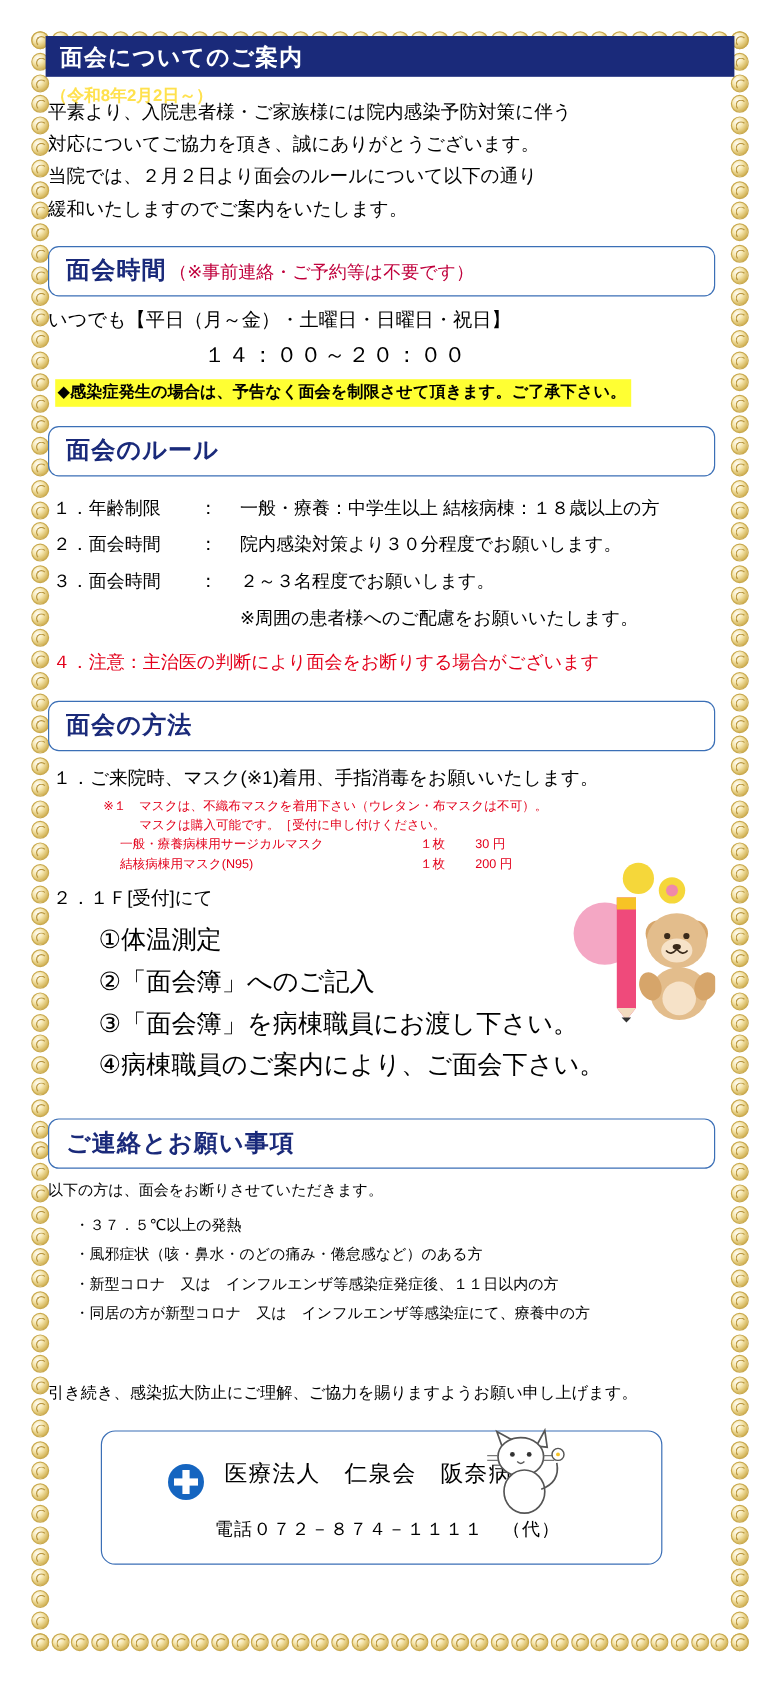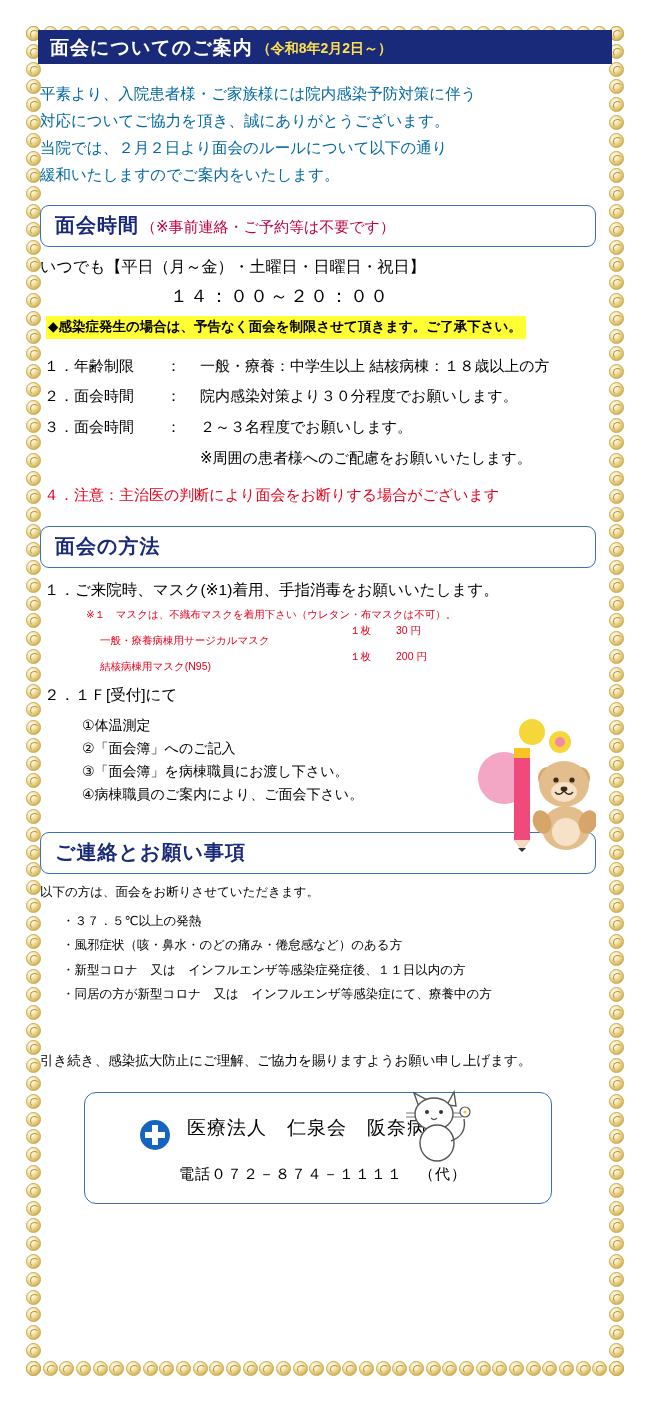--- a/index.html
+++ b/index.html
@@ -67,20 +67,21 @@
 
   
   .header {
     display: flex;
     align-items: stretch;
     background: #1a2a7a;
     height: 34px;
     margin: 4px 0 0 12px;
     width: 574px;
     box-sizing: border-box;
+    flex-direction: column;
   }
   .header-title {
     color: #ffffff;
     font-size: 19px;
     font-weight: bold;
     letter-spacing: 1px;
     padding: 5px 0 0 12px;
     white-space: nowrap;
   }
   .header-sub {
@@ -97,21 +98,21 @@
     padding: 11px 24px 0 0;
     white-space: nowrap;
     margin-top: 42px;
   }
 
   
   .intro {
     margin: 16px 0 0 14px;
     font-size: 15.5px;
     line-height: 1.75;
-    color: #0369a1;
+    color: #000000;
   }
 
   
   .sec-box {
     margin: 16px 0 0 14px;
     width: 556px;
     box-sizing: border-box;
     border: 1.4px solid #3b6fb6;
     border-radius: 9px;
     padding: 6px 12px 7px 14px;
@@ -187,31 +188,31 @@
     font-size: 15.5px;
     white-space: nowrap;
   }
   .mask-note {
     margin: 6px 0 0 60px;
     color: #e3001b;
     font-size: 10.5px;
     line-height: 1.5;
   }
   .mask-price { display: flex; }
-  .mask-price .nm { width: 250px; margin-top: 10px; }
+  .mask-price .nm { width: 250px; }
   .mask-price .qt { width: 46px; }
 
   .method-2 {
     margin: 10px 0 0 18px;
     font-size: 15.5px;
     white-space: nowrap;
   }
   .steps {
     margin: 8px 0 0 56px;
-    font-size: 14px;
+    font-size: 21px;
     line-height: 1.65;
   }
 
   
   .contact-lead {
     margin: 10px 0 0 14px;
     font-size: 12.5px;
   }
   .contact-list {
     margin: 8px 0 0 36px;
@@ -528,20 +529,23 @@
   <div class="sec-box">
     <span class="sec-title">面会時間</span>
     <span class="sec-note">（※事前連絡・ご予約等は不要です）</span>
   </div>
   <div class="hours-line">いつでも【平日（月～金）・土曜日・日曜日・祝日】</div>
   <div class="hours-time">１４：００～２０：００</div>
   <div style="margin-left:10px;">
     <span class="warn">◆感染症発生の場合は、予告なく面会を制限させて頂きます。ご了承下さい。</span>
   </div>
 
+  <div class="sec-box">
+    <span class="sec-title">面会のルール</span>
+  </div>
   <div class="rules">
     <div class="rule-row">
       <span class="rule-num">１．</span>
       <span class="rule-label">年齢制限</span>
       <span class="rule-colon">：</span>
       <span class="rule-val">一般・療養：中学生以上 結核病棟：１８歳以上の方</span>
     </div>
     <div class="rule-row">
       <span class="rule-num">２．</span>
       <span class="rule-label">面会時間</span>
@@ -557,20 +561,21 @@
     <div class="rule-note">※周囲の患者様へのご配慮をお願いいたします。</div>
     <div class="rule-warn">４．注意：主治医の判断により面会をお断りする場合がございます</div>
   </div>
 
   <div class="sec-box">
     <span class="sec-title">面会の方法</span>
   </div>
   <div class="method-1">１．ご来院時、マスク(※1)着用、手指消毒をお願いいたします。</div>
   <div class="mask-note">
     <div>※１　マスクは、不織布マスクを着用下さい（ウレタン・布マスクは不可）。</div>
+    <div style="margin-left:30px;">マスクは購入可能です。［受付に申し付けください。</div>
     <div class="mask-price" style="margin-left:14px;">
       <span class="nm">一般・療養病棟用サージカルマスク</span>
       <span class="qt">１枚</span>
       <span>30 円</span>
     </div>
     <div class="mask-price" style="margin-left:14px;">
       <span class="nm">結核病棟用マスク(N95)</span>
       <span class="qt">１枚</span>
       <span>200 円</span>
     </div>

